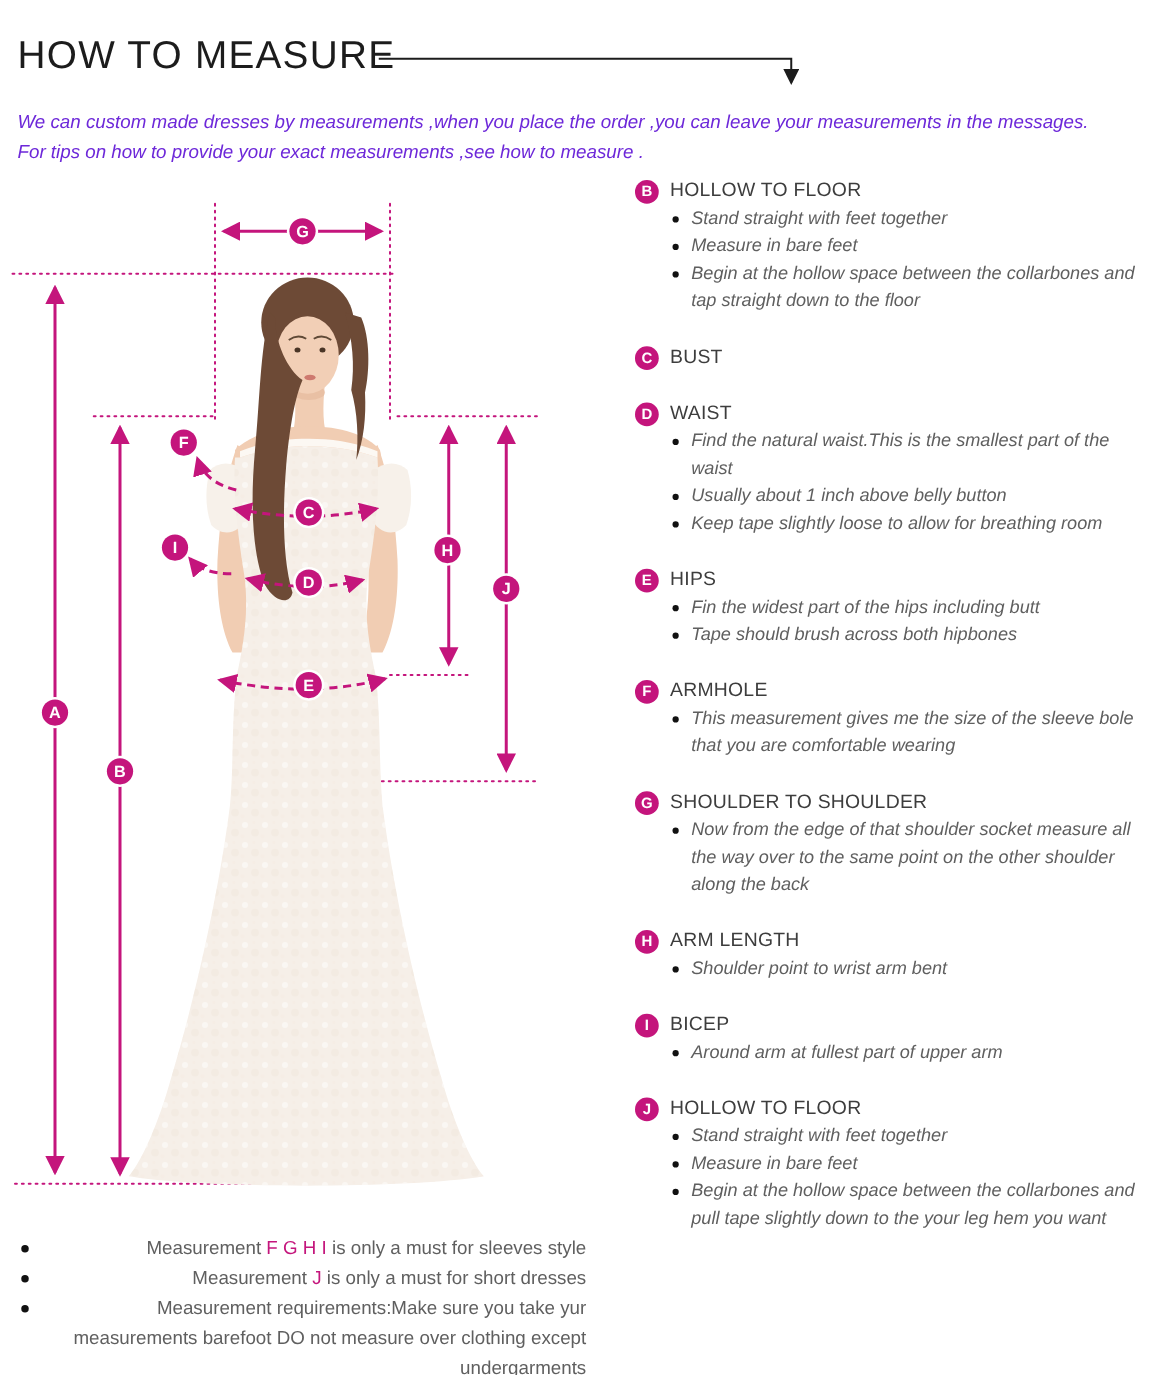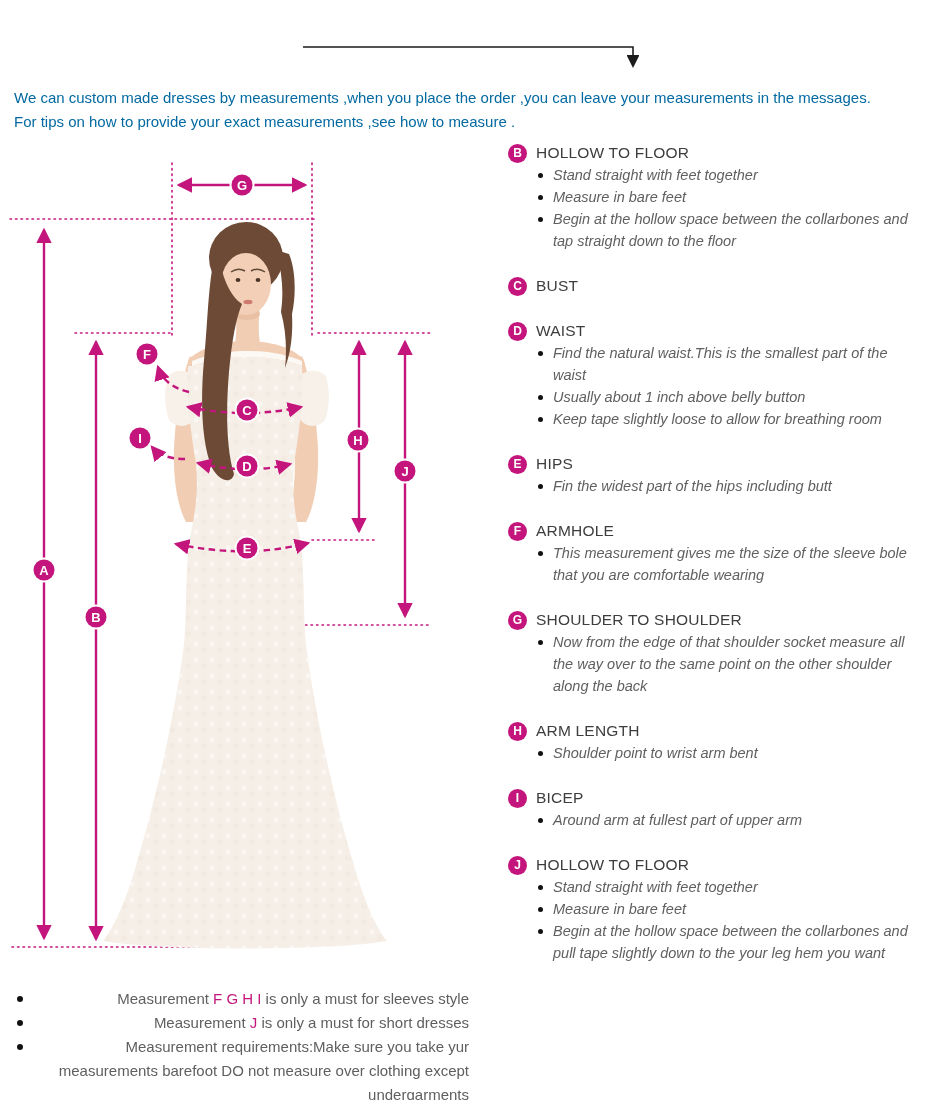--- a/index.html
+++ b/index.html
@@ -4,21 +4,21 @@
 <style>
   :root { --accent:#C4157C; --heading:#3d3d3d; --body:#5f5f5f; }
   * { margin:0; padding:0; box-sizing:border-box; }
   html,body { width:930px; height:1100px; background:#ffffff; overflow:hidden;
     font-family:"Liberation Sans","DejaVu Sans",sans-serif; }
   .page { position:relative; width:930px; height:1100px; background:#fff; }
 
   .title { position:absolute; left:14px; top:26px; font-size:31px; font-weight:400;
     letter-spacing:1px; color:#1c1c1c; }
   .intro { position:absolute; left:14px; top:86px; width:880px; font-size:15px;
-    color:#0369a1; line-height:24px; }
+    color:#6d28d9; line-height:24px;font-style:italic; }
 
   svg.layer { position:absolute; left:0; top:0; }
 
   .marker { position:absolute; width:21px; height:21px; border-radius:50%;
     background:var(--accent); color:#fff; font-size:13px; font-weight:700;
     line-height:21px; text-align:center; transform:translate(-50%,-50%);
     box-shadow:0 0 0 2px #ffffff; }
 
   .col { position:absolute; left:508px; top:142px; width:415px; }
   .msec { margin-bottom:23px; }
@@ -130,20 +130,21 @@
 
     <g stroke="#C4157C" stroke-width="2.4" stroke-dasharray="6.5 4.5" fill="none">
       <path d="M188,407 Q247,419 301,407" marker-start="url(#ah)" marker-end="url(#ah)"></path>
       <path d="M198,463 Q247,475 290,464" marker-start="url(#ah)" marker-end="url(#ah)"></path>
       <path d="M176,544 Q247,559 308,543" marker-start="url(#ah)" marker-end="url(#ah)"></path>
       <path d="M189,392 Q164,386 158,367" marker-end="url(#ah)"></path>
       <path d="M185,459 Q162,459 152,447" marker-end="url(#ah)"></path>
     </g>
   </svg>
 
+  <h1 class="title">HOW TO MEASURE</h1>
   <div class="intro">
     <p>We can custom made dresses by measurements ,when you place the order ,you can leave your measurements in the messages.</p>
     <p>For tips on how to provide your exact measurements ,see how to measure .</p>
   </div>
 
   <div class="marker" style="left:44px;top:570px">A</div>
   <div class="marker" style="left:96px;top:617px">B</div>
   <div class="marker" style="left:247px;top:410px">C</div>
   <div class="marker" style="left:247px;top:466px">D</div>
   <div class="marker" style="left:247px;top:548px">E</div>
@@ -186,20 +187,21 @@
       </ul>
     </section>
 
     <section class="msec">
       <div class="msec-head">
         <span class="badge">E</span>
         <span class="msec-title">HIPS</span>
       </div>
       <ul class="msec-list">
         <li>Fin the widest part of the hips including butt</li>
+        <li>Tape should brush across both hipbones</li>
       </ul>
     </section>
 
     <section class="msec">
       <div class="msec-head">
         <span class="badge">F</span>
         <span class="msec-title">ARMHOLE</span>
       </div>
       <ul class="msec-list">
         <li>This measurement gives me the size of the sleeve bole that you are comfortable wearing</li>

